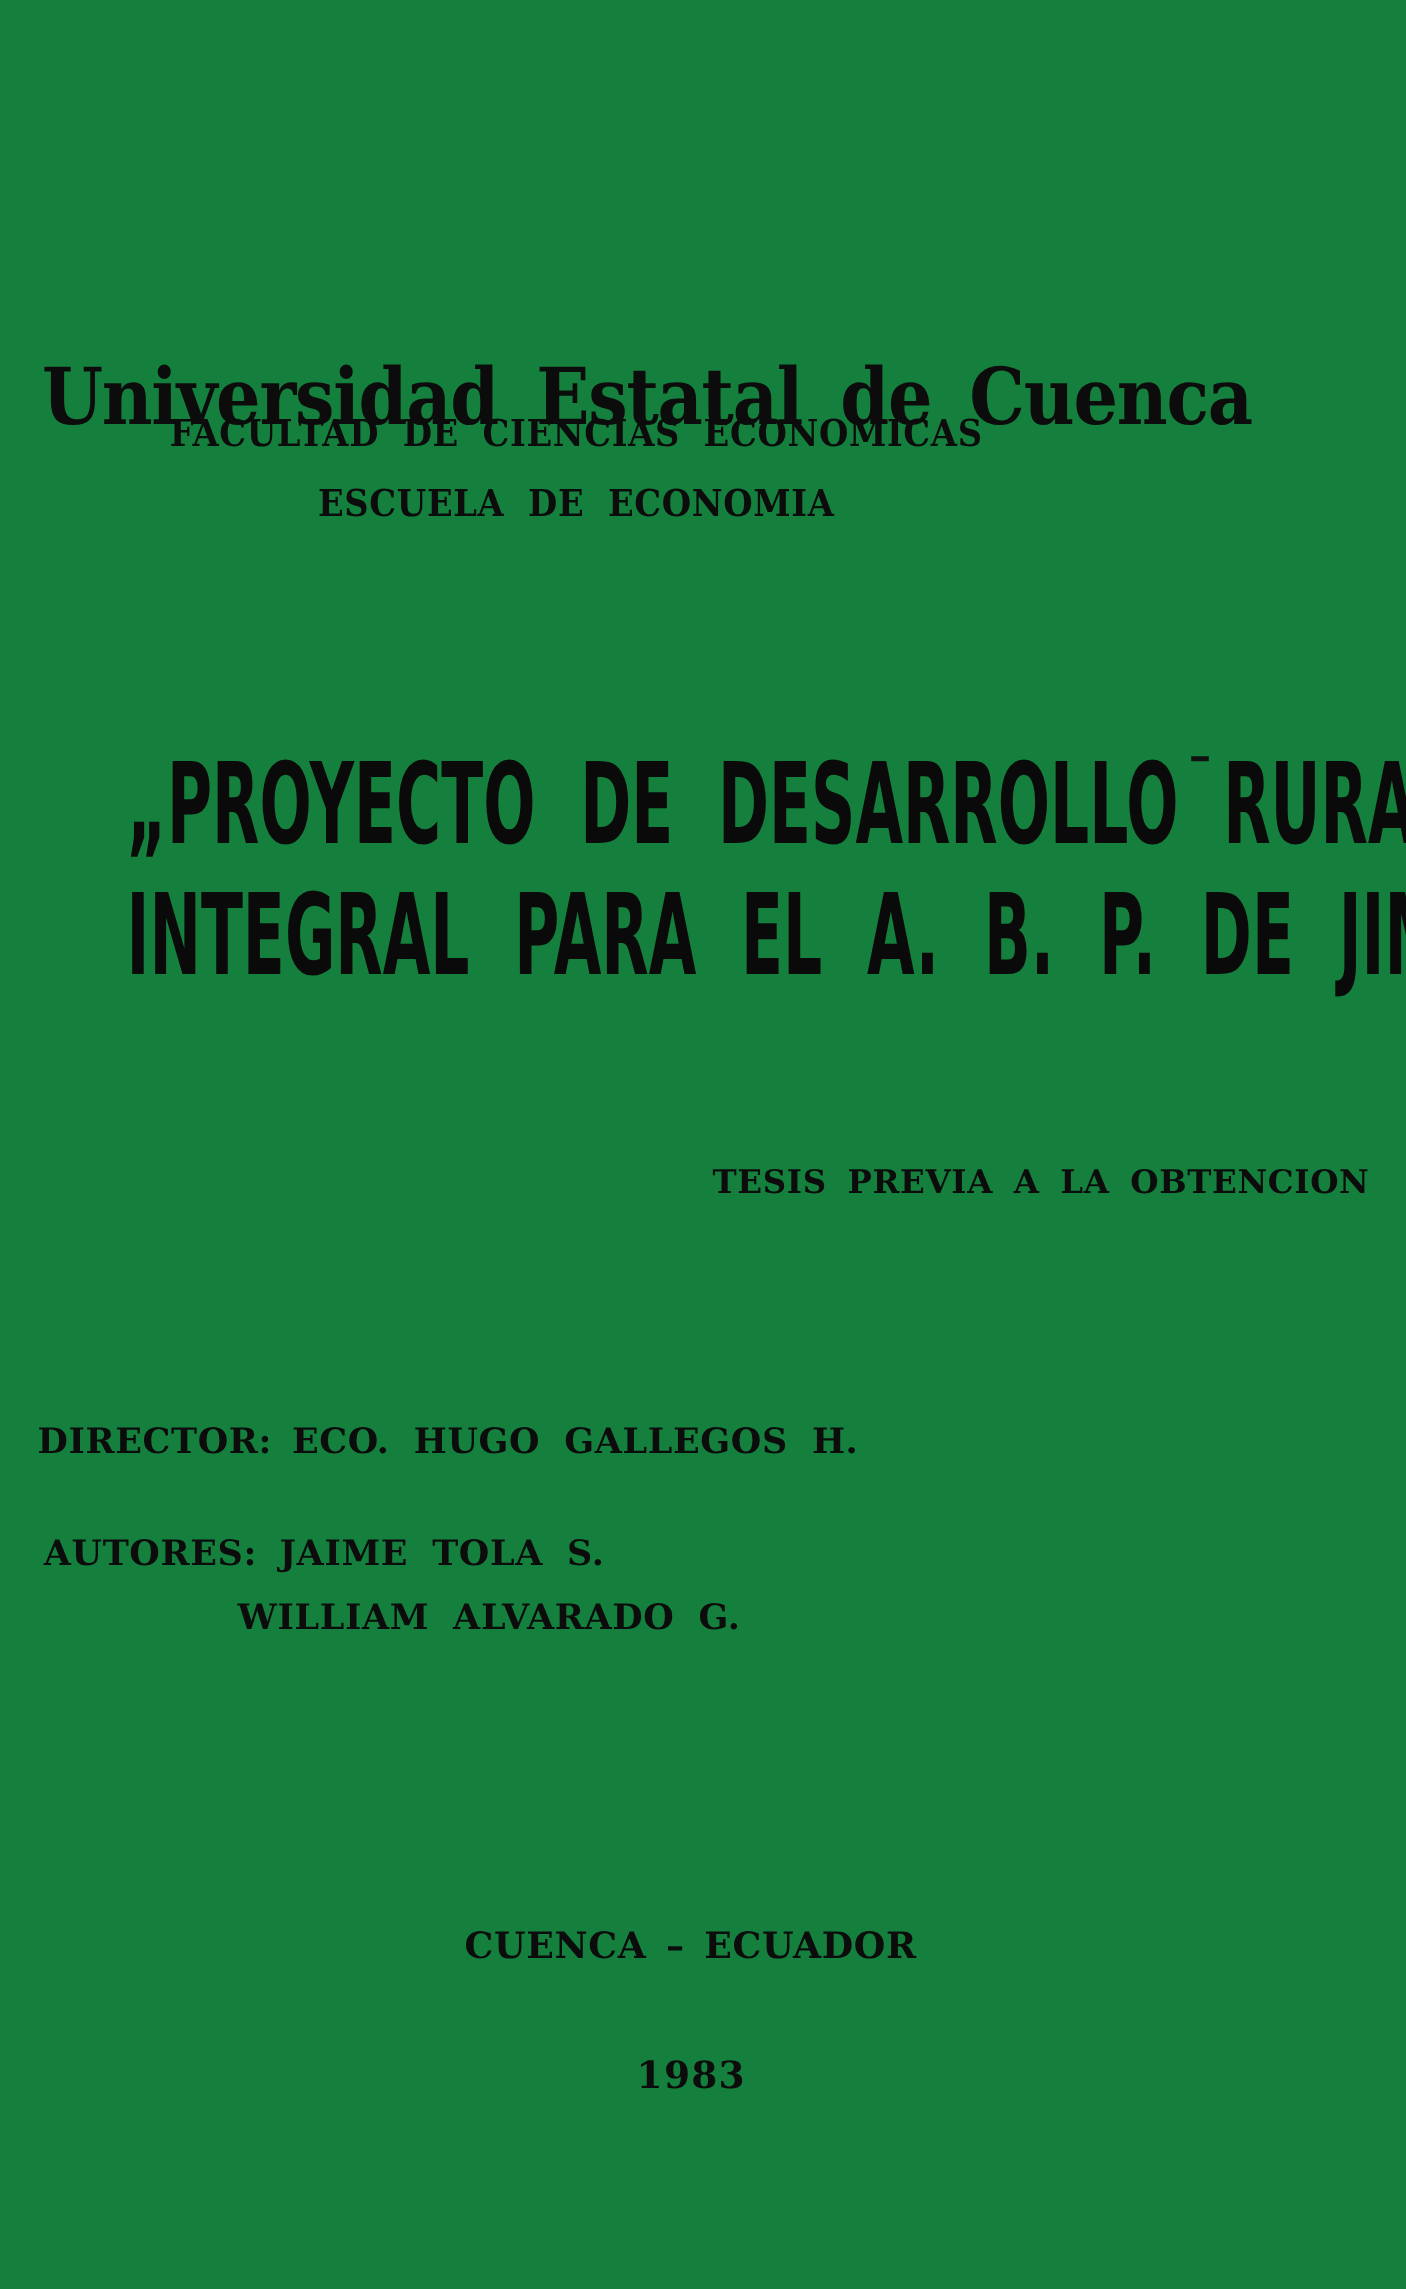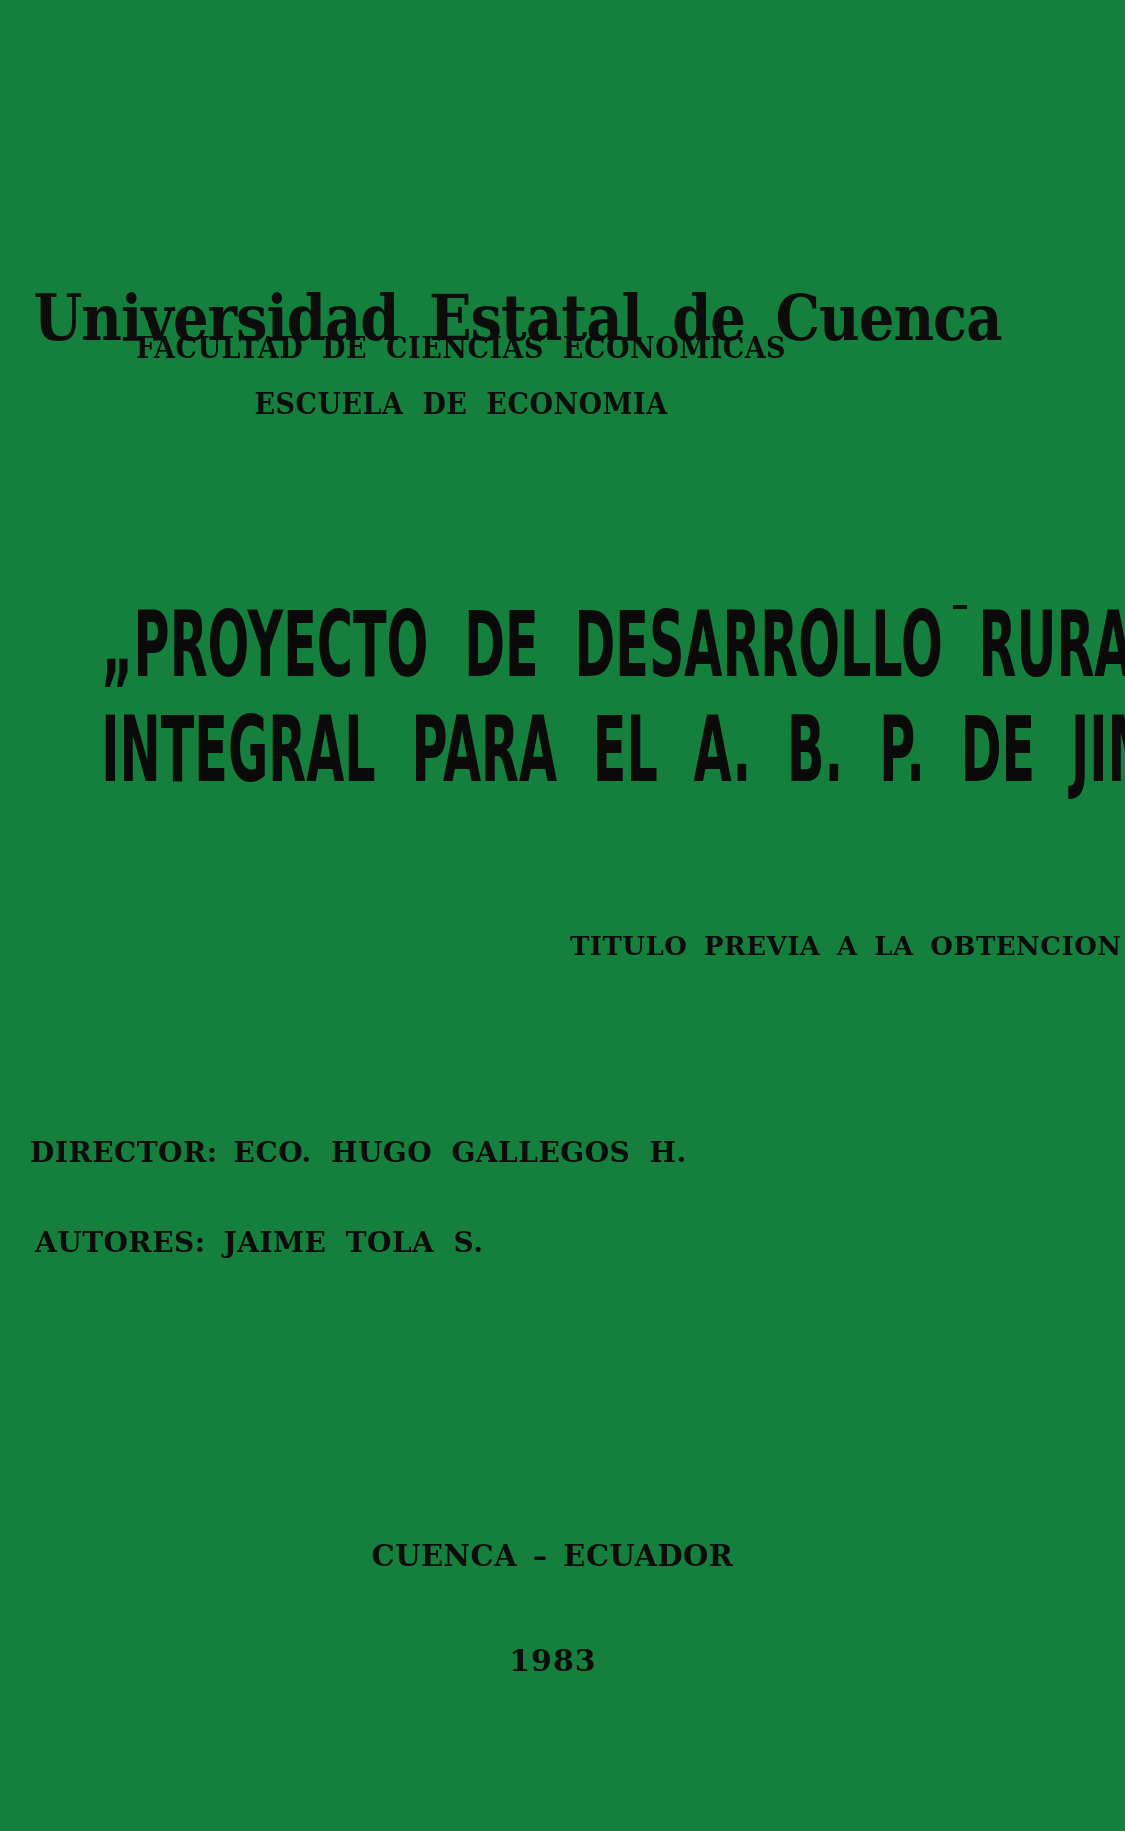--- a/index.html
+++ b/index.html
@@ -182,28 +182,29 @@
 
   <div class="school-line serif-bold">ESCUELA DE ECONOMIA</div>
 
   <div class="display-line display-line-1">„PROYECTO DE DESARROLLO RURAL</div>
 
   <div class="display-line display-line-2">INTEGRAL PARA EL A. B. P. DE JIMA"</div>
 
   <div class="scan-artifact-mark"></div>
 
   <div class="thesis-note serif-bold">
-    <div>TITULO PREVIA A LA OBTENCION</div>
+    <div>TESIS PREVIA A LA OBTENCION</div>
   </div>
 
   <div class="director-row serif-bold">
     <span>DIRECTOR:</span><span class="name">ECO. HUGO GALLEGOS H.</span>
   </div>
 
   <div class="authors-row-1 serif-bold">
     <span>AUTORES:</span><span class="name">JAIME TOLA S.</span>
   </div>
+  <div class="authors-row-2 serif-bold">WILLIAM ALVARADO G.</div>
 
   <div class="place-line serif-bold">CUENCA – ECUADOR</div>
 
   <div class="year-line serif-bold">1983</div>
 
 </div>
 
 </body></html>

